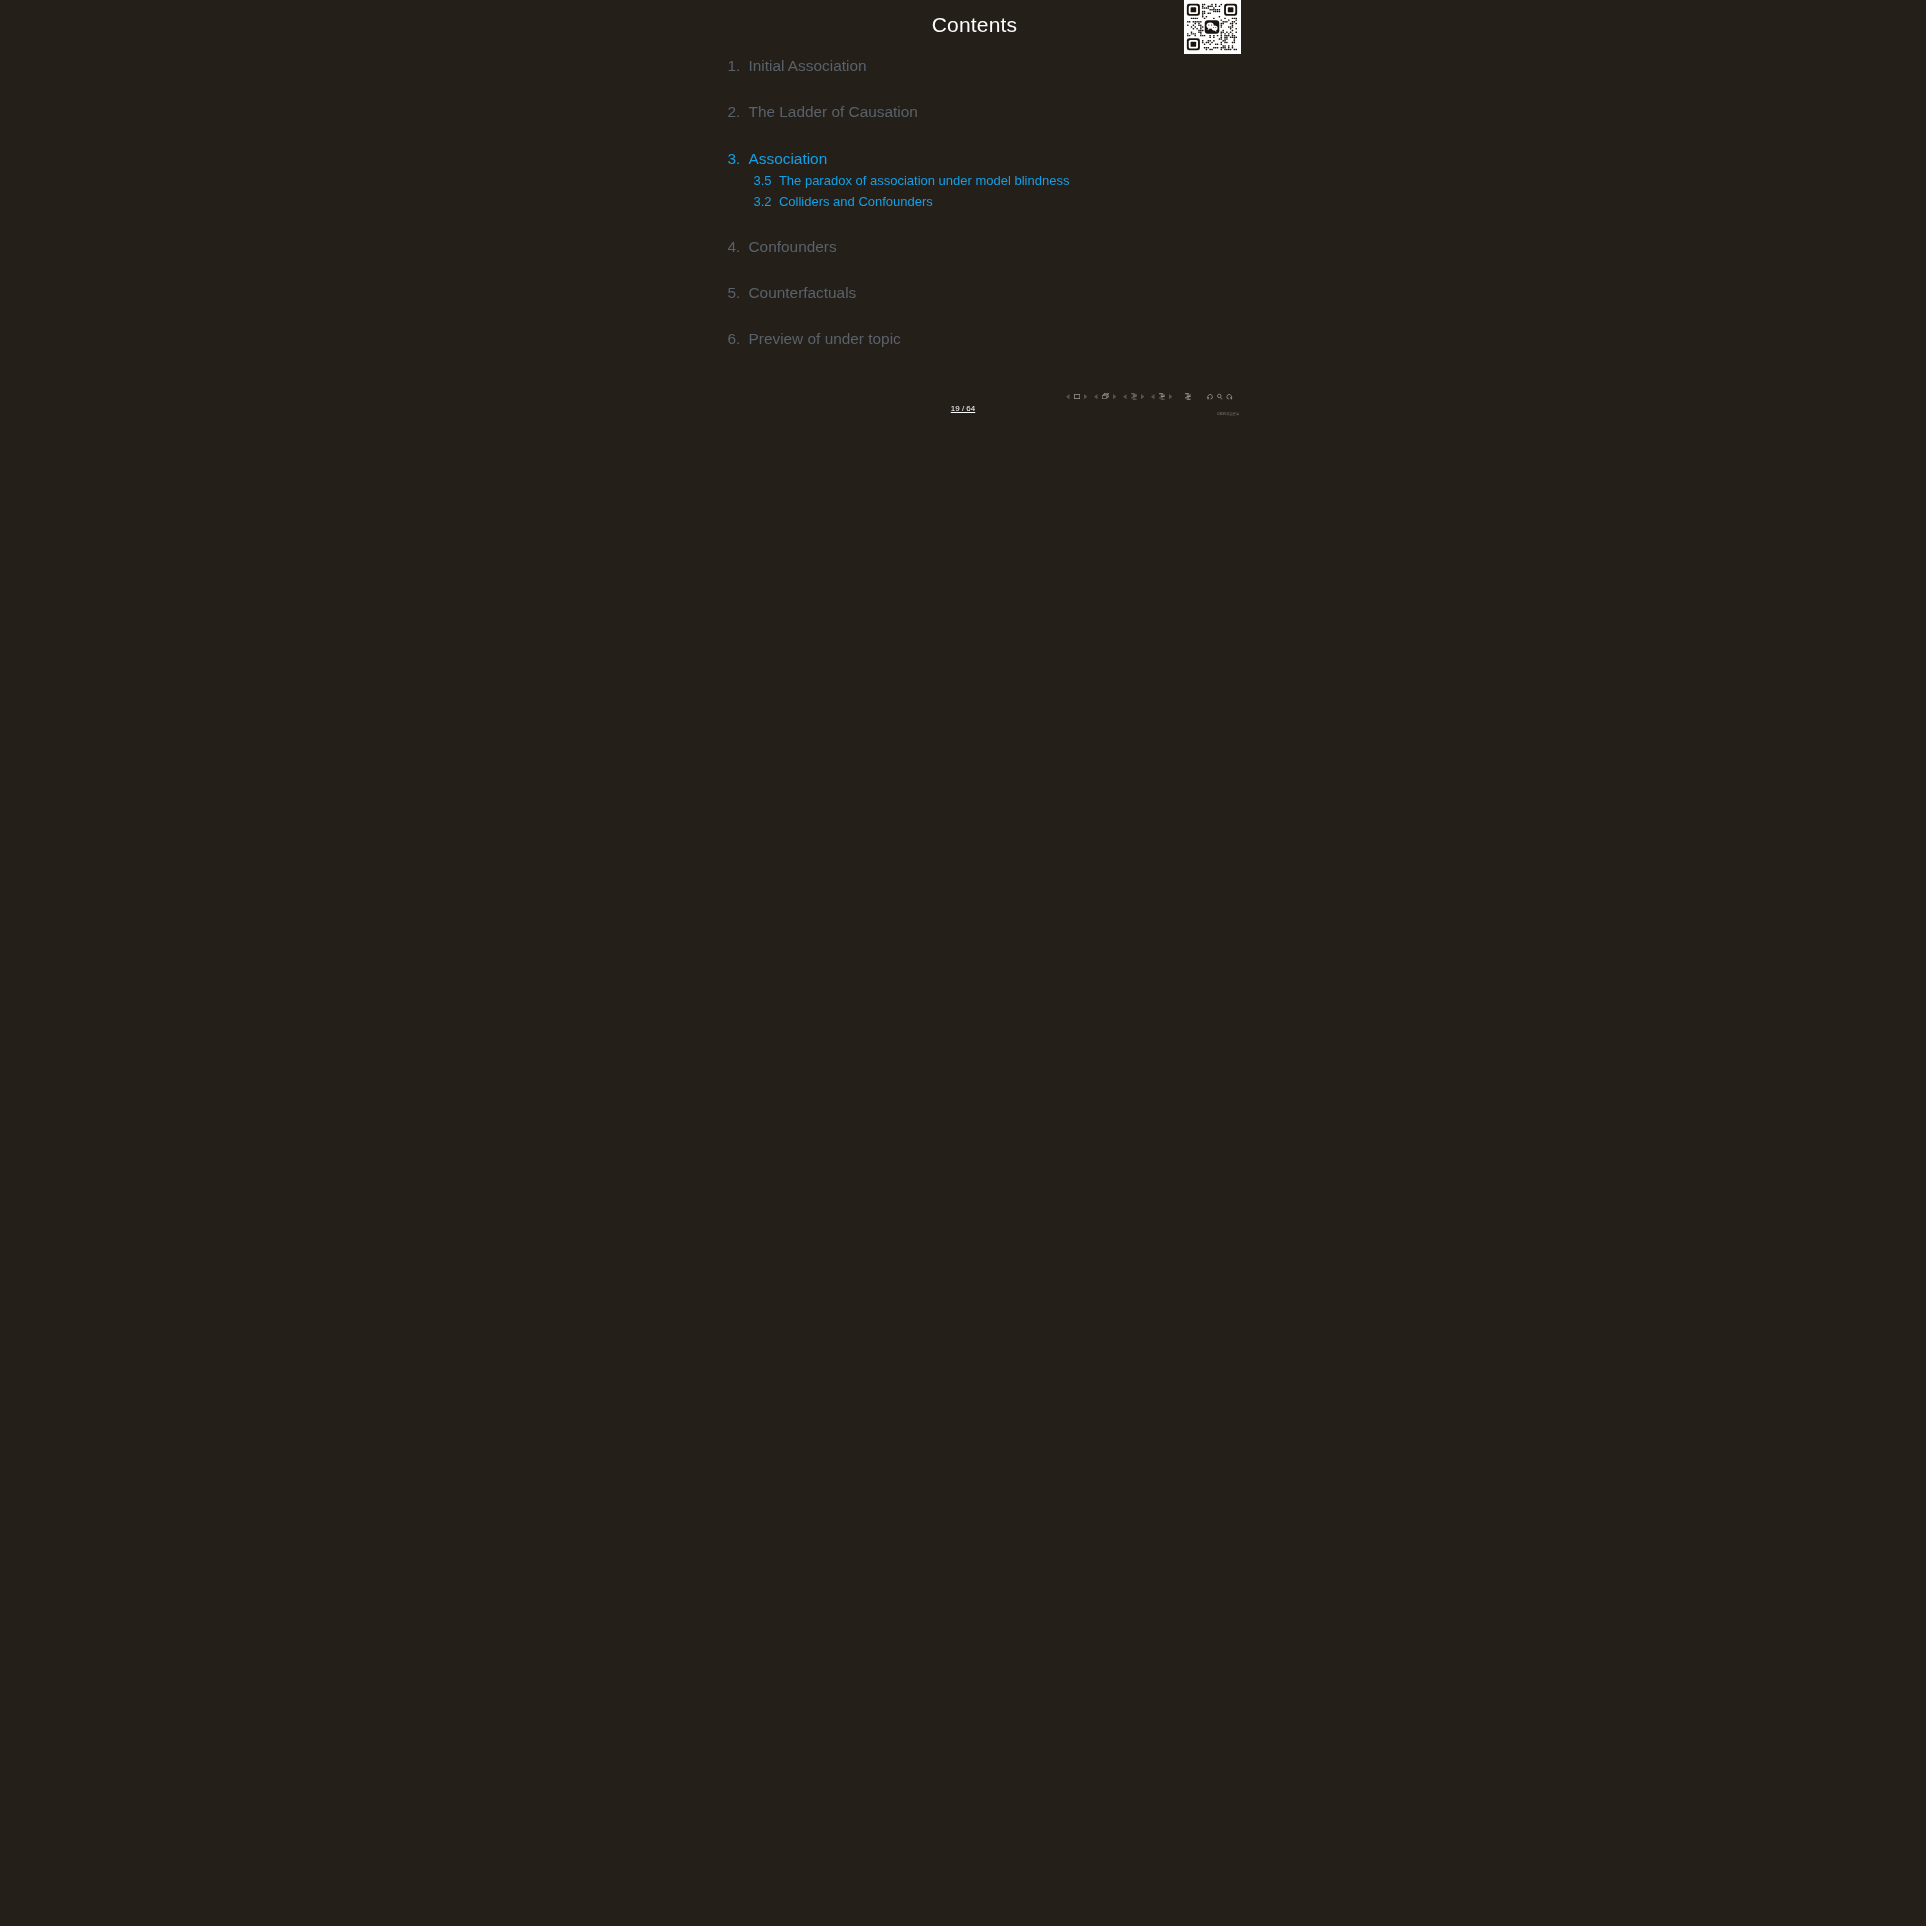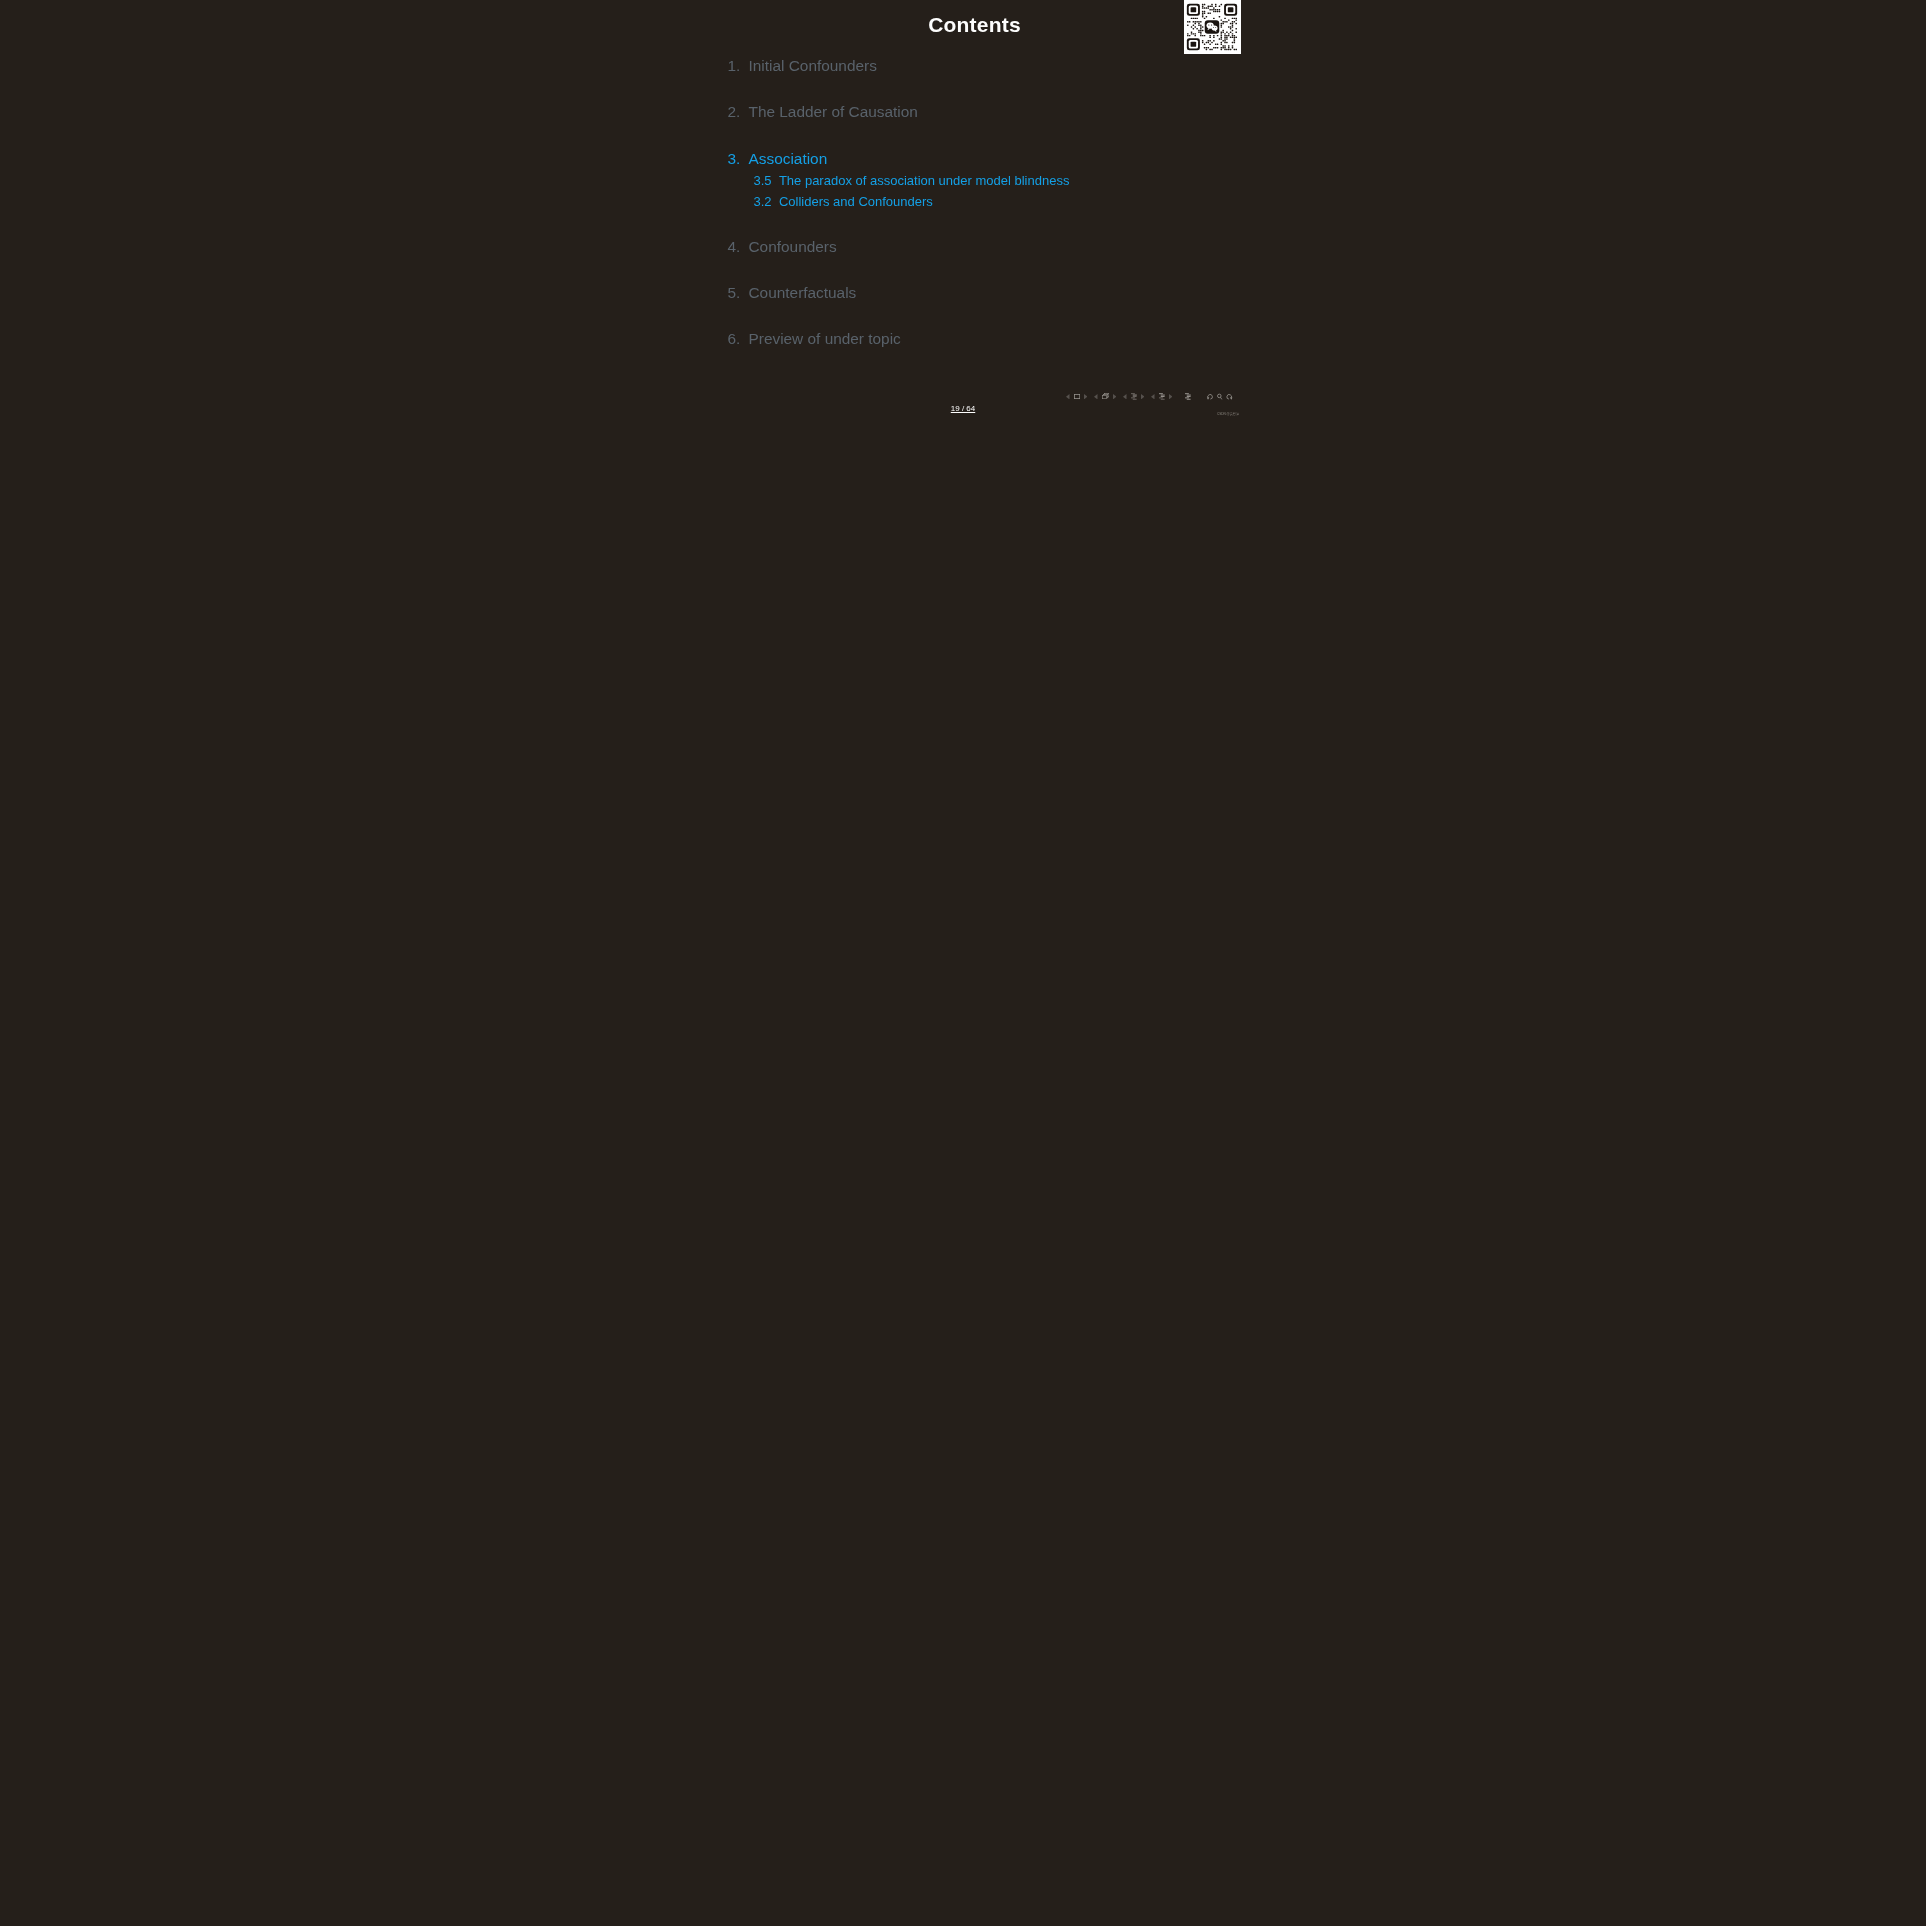--- a/index.html
+++ b/index.html
@@ -6,21 +6,21 @@
     --background:#251f1a; --title:#fdfdfd; --inactive-item:#59626b; --active-item:#14a0e6;
     --page-number:#fdfdfd; --nav-triangle:#56514d; --nav-icon-light:#98948f; --nav-icon-dark:#6b6661;
     --watermark:#8d8882; --qr-background:#ffffff; --qr-module:#1a1410;
   }
   html,body{margin:0;padding:0;background:var(--background);}
   .slide{
     position:relative;width:555px;height:417px;margin:0 auto;overflow:hidden;
     background:var(--background);font-family:"Liberation Sans",sans-serif;
   }
   .title{position:absolute;top:13px;left:23px;right:0;text-align:center;
-    font-size:21px;font-weight:700;color:var(--title);letter-spacing:0.2px;}
+    font-size:21px;font-weight:400;color:var(--title);letter-spacing:0.2px;}
   .toc-item{position:absolute;left:42px;display:flex;font-size:15.4px;line-height:1.05;
     color:var(--inactive-item);white-space:nowrap;}
   .toc-item .num{width:21px;flex:none;}
   .toc-sub{position:absolute;left:68px;display:flex;font-size:13px;line-height:1.05;
     color:var(--active-item);white-space:nowrap;}
   .toc-sub .num{width:25.4px;flex:none;}
   .active{color:var(--active-item);}
   .qr{position:absolute;top:0.4px;right:0;width:57px;height:54px;background:var(--qr-background);}
   .qr svg{position:absolute;left:1.5px;top:1.5px;right:1.5px;bottom:1.5px;width:54px;height:50px;}
   .nav{position:absolute;bottom:17px;right:7.7px;display:flex;align-items:center;}
@@ -250,21 +250,21 @@
         <circle cx="12.8" cy="13.3" r="0.32" fill="#1a1410"></circle>
         <circle cx="14.25" cy="13.3" r="0.32" fill="#1a1410"></circle>
         <circle cx="15.35" cy="14.8" r="0.27" fill="#1a1410"></circle>
         <circle cx="16.5" cy="14.8" r="0.27" fill="#1a1410"></circle>
       </svg>
     </div>
 
   <div>
     <div class="toc-item" style="top:58px">
       <span class="num">1.</span>
-      <span>Initial Confounders</span>
+      <span>Initial Association</span>
     </div>
     <div class="toc-item" style="top:104px">
       <span class="num">2.</span>
       <span>The Ladder of Causation</span>
     </div>
     <div class="toc-item active" style="top:151px">
       <span class="num">3.</span>
       <span>Association</span>
     </div>
     <div class="toc-sub" style="top:174px">

